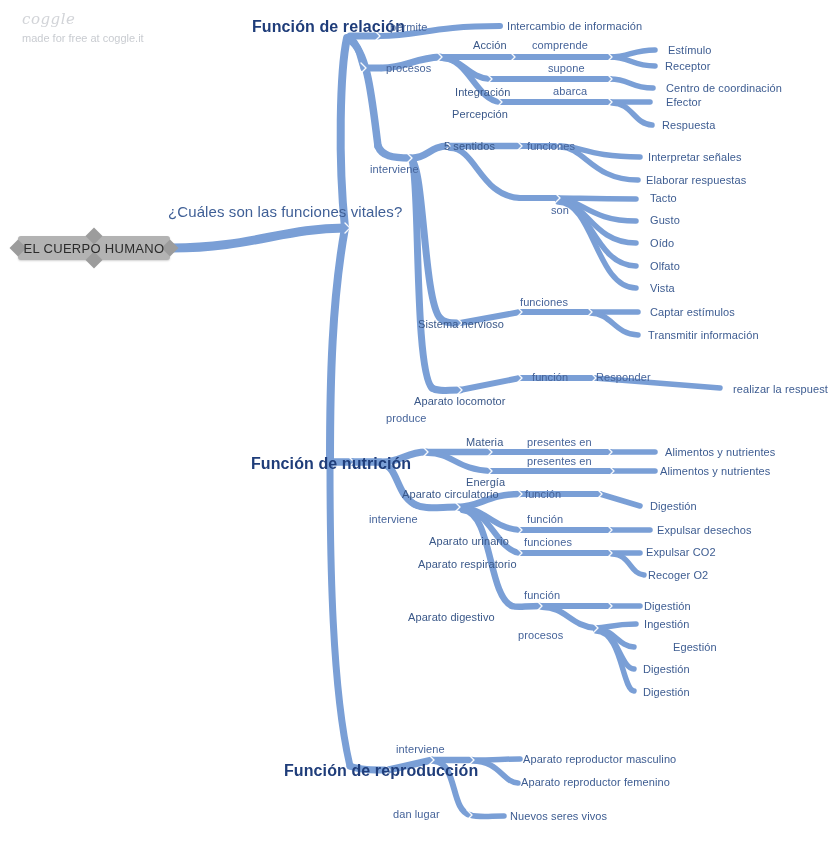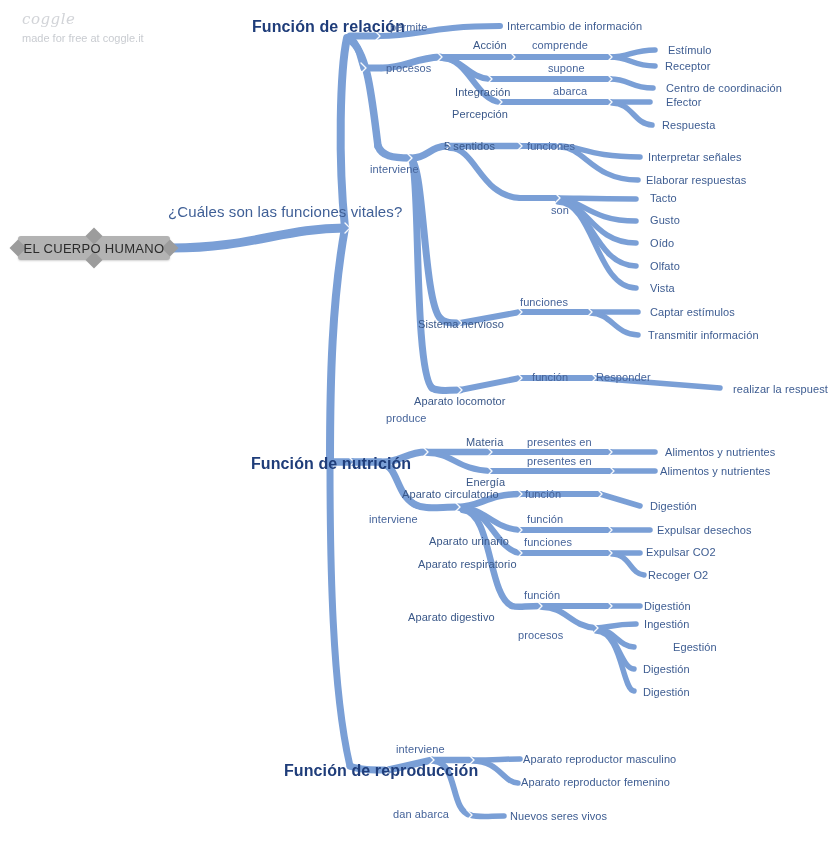--- a/index.html
+++ b/index.html
@@ -292,16 +292,16 @@
   <div class="lbl edge" style="left:518px;top:629px;">procesos</div>
   <div class="lbl leaf" style="left:644px;top:618px;">Ingestión</div>
   <div class="lbl leaf" style="left:643px;top:641px;padding-left:30px;">Egestión</div>
   <div class="lbl leaf" style="left:643px;top:663px;">Digestión</div>
   <div class="lbl leaf" style="left:643px;top:686px;">Digestión</div>
 
   <div class="lbl h1" style="left:252px;top:765px;padding-left:32px;">Función de reproducción</div>
   <div class="lbl edge" style="left:396px;top:743px;">interviene</div>
   <div class="lbl leaf" style="left:523px;top:753px;">Aparato reproductor masculino</div>
   <div class="lbl leaf" style="left:521px;top:776px;">Aparato reproductor femenino</div>
-  <div class="lbl edge" style="left:393px;top:808px;">dan abarca</div>
+  <div class="lbl edge" style="left:393px;top:808px;">dan lugar</div>
   <div class="lbl leaf" style="left:510px;top:810px;">Nuevos seres vivos</div>
 
 </div>
 
 </body></html>

